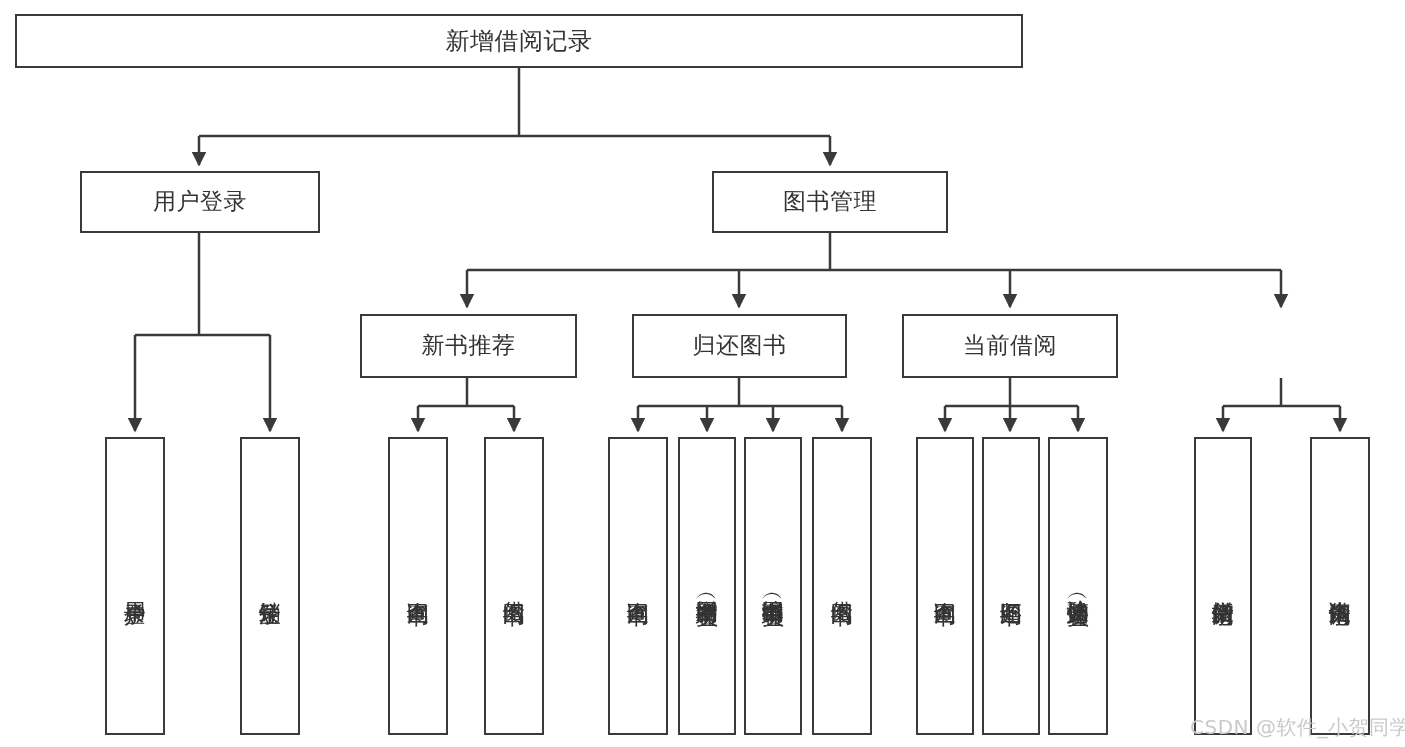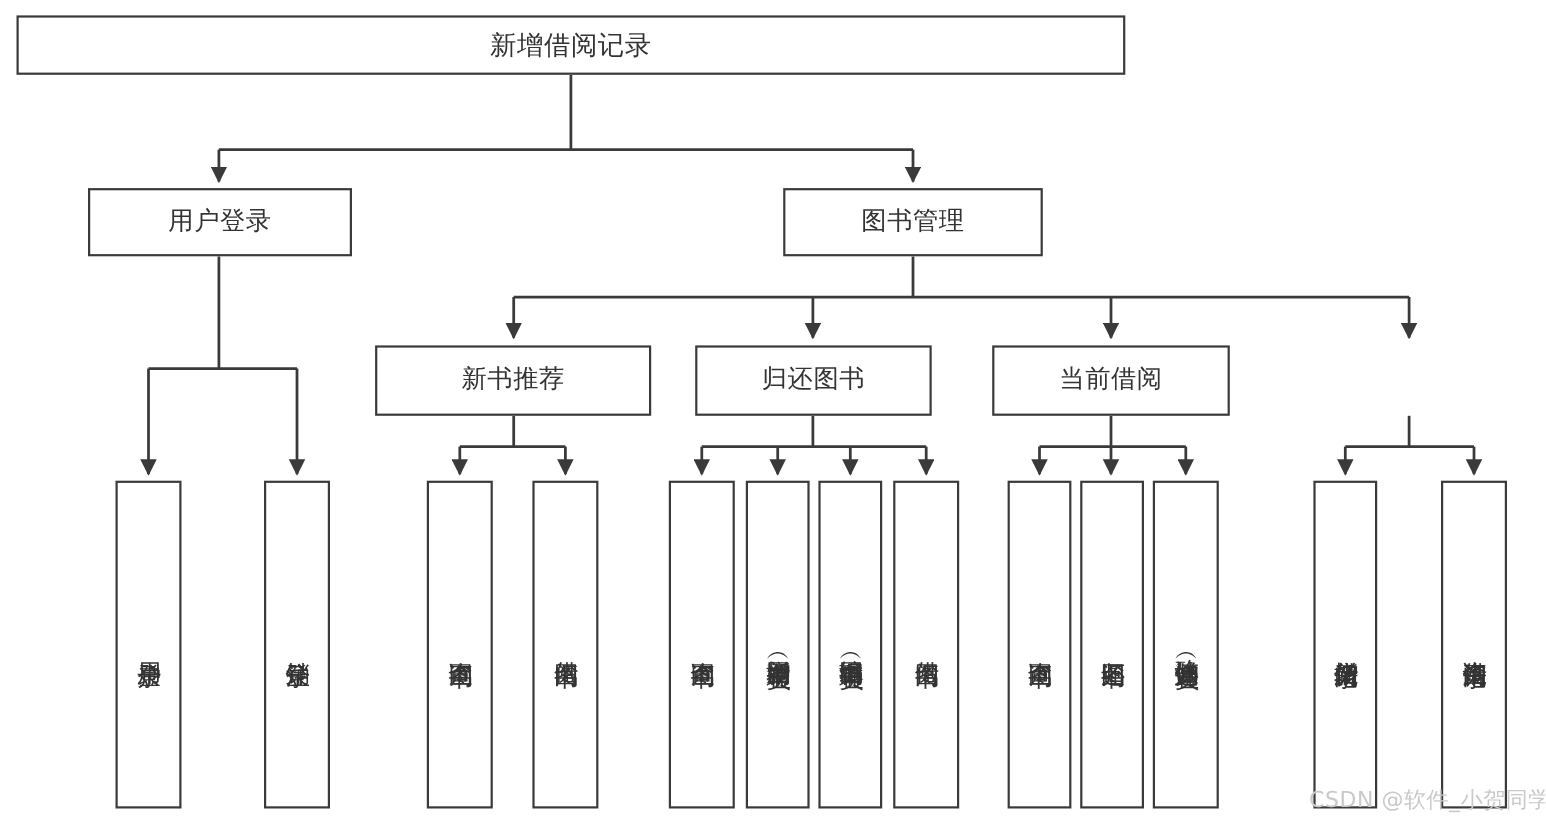--- a/index.html
+++ b/index.html
@@ -126,21 +126,21 @@
     <span>新增借阅记录</span>
   </div>
 
   <div class="node horiz" style="left:80px; top:171px; width:240px; height:62px;">
     <span>用户登录</span>
   </div>
   <div class="node horiz" style="left:712px; top:171px; width:236px; height:62px;">
     <span>图书管理</span>
   </div>
 
-  <div class="node horiz" style="left:341px; top:314px; width:251px; height:64px;">
+  <div class="node horiz" style="left:360px; top:314px; width:217px; height:64px;">
     <span>新书推荐</span>
   </div>
   <div class="node horiz" style="left:632px; top:314px; width:215px; height:64px;">
     <span>归还图书</span>
   </div>
   <div class="node horiz" style="left:902px; top:314px; width:216px; height:64px;justify-content:center;">
     <span>当前借阅</span>
   </div>
 
   <div class="node vert" style="left:105px; top:437px; width:60px; height:298px;">

